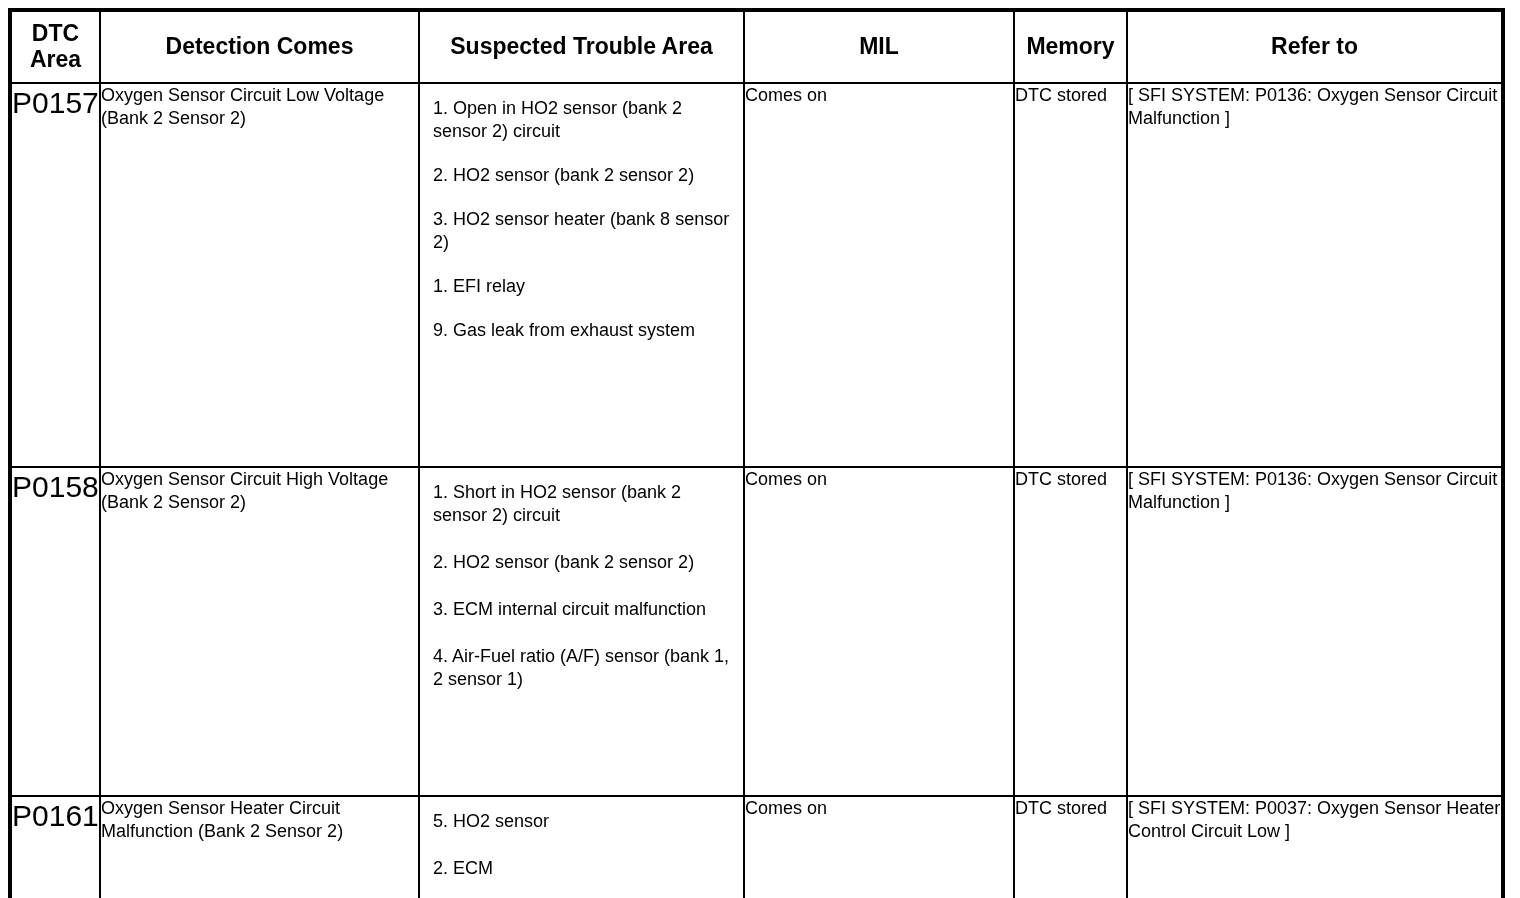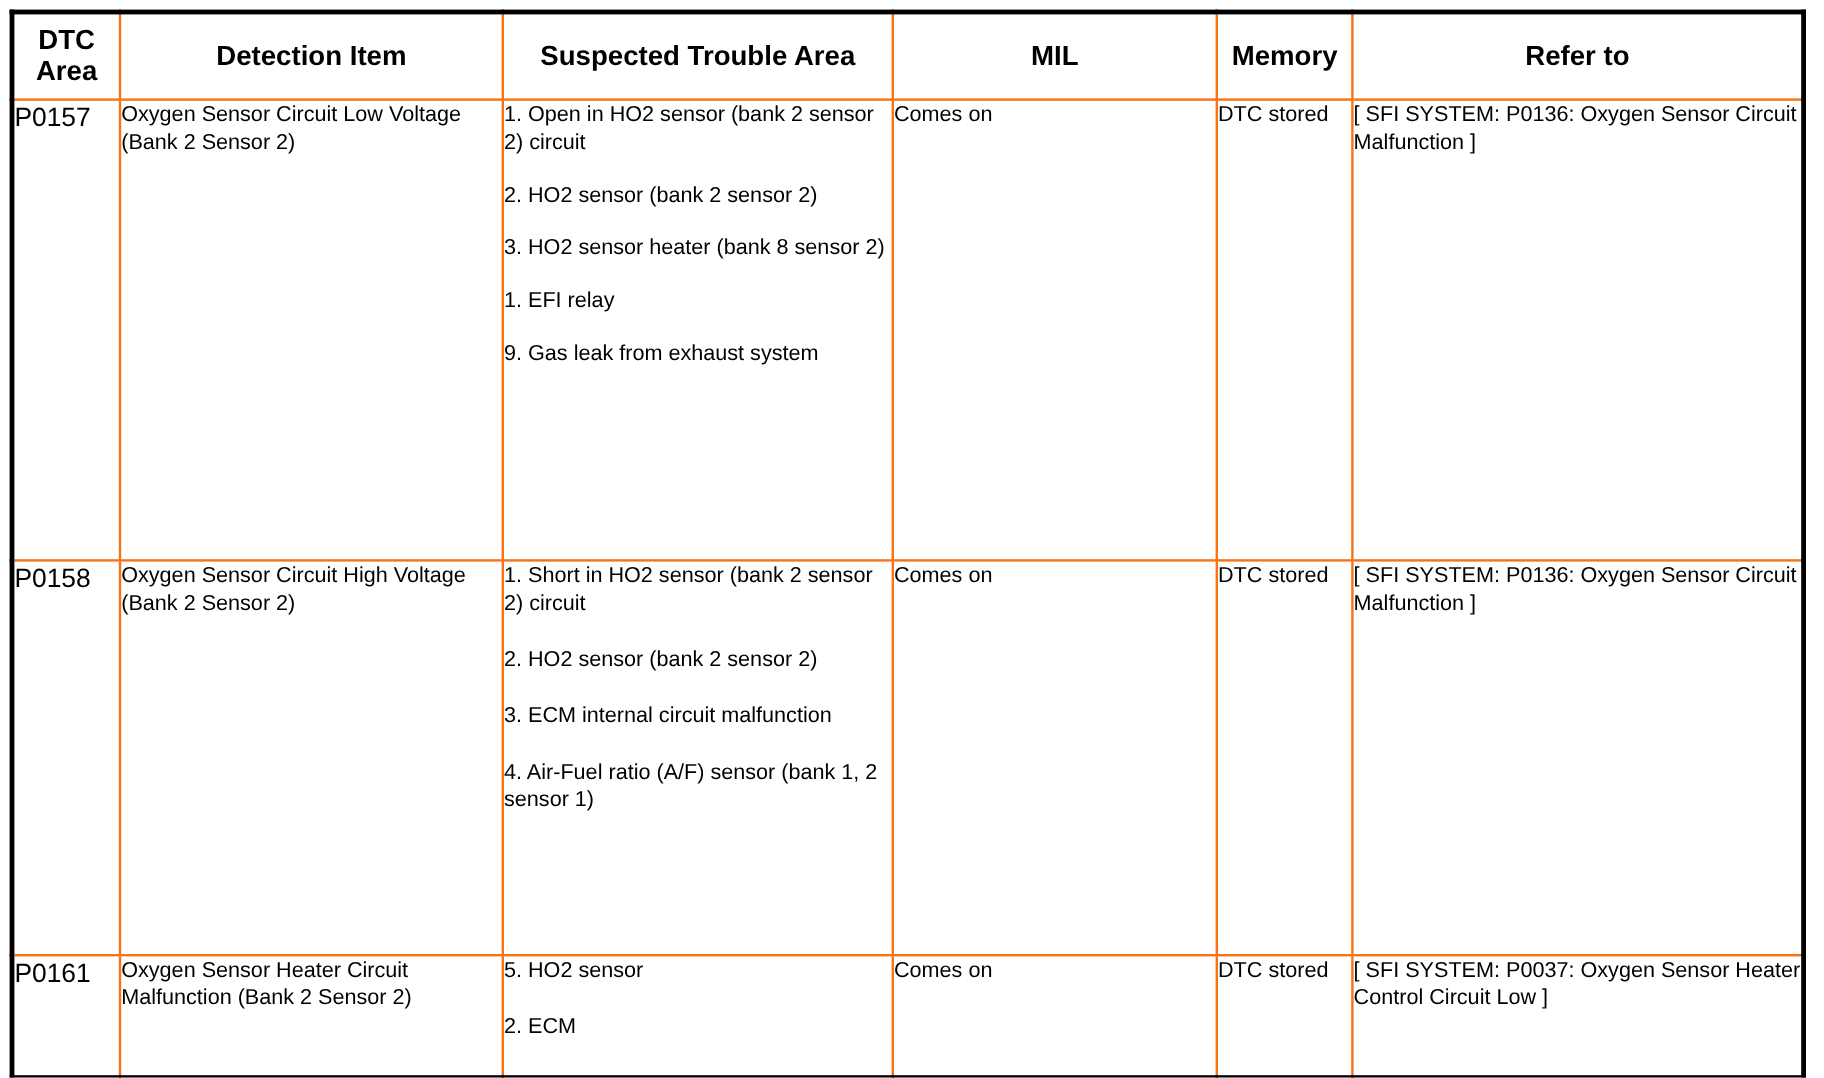--- a/index.html
+++ b/index.html
@@ -27,21 +27,21 @@
     left: 8px;
     top: 8px;
     width: 1497px;
     border-collapse: collapse;
     table-layout: fixed;
     border: 4px solid #000000;
   }
 
   .dtc-table td,
   .dtc-table th {
-    border: 2px solid #f97316;
+    border: 2px solid #000000;
     padding: 0;
     vertical-align: top;
     text-align: left;
     font-weight: normal;
   }
 
   
   .col-code   { width: 90px; }
   .col-item   { width: 319px; }
   .col-area   { width: 325px; }
@@ -66,21 +66,21 @@
     font-size: 18px;
     line-height: 1.28;
   }
 
   .cell-mid {
     vertical-align: middle;
   }
 
   .cell-code {
     vertical-align: middle;
-    font-size: 22px;
+    font-size: 30px;
     padding-left: 10px;
   }
 
   .cell-refer {
     font-weight: bold;
     vertical-align: middle;
     line-height: 1.30;
     padding: 8px 8px 8px 8px;
   }
 
@@ -90,21 +90,21 @@
   }
 
   
   .row-1 td { height: 382px; }
   .row-2 td { height: 327px; }
   .row-3 td { height: 99px; }
 
   
   .ta-list {
     margin: 0;
-    padding: 0;
+    padding: 13px;
     list-style: none;
   }
   .ta-list li {
     margin: 0 0 22px 0;
   }
   .ta-list li:last-child {
     margin-bottom: 0;
   }
   .row-1 .ta-list li { margin-bottom: 21px; }
   .row-2 .ta-list li { margin-bottom: 24px; }
@@ -128,21 +128,21 @@
       <col class="col-mem">
       <col class="col-refer">
     </colgroup>
 
     <thead>
       <tr class="head-row">
         <th>
           <span>DTC</span><br>
           <span>Area</span>
         </th>
-        <th>Detection Item</th>
+        <th>Detection Comes</th>
         <th>Suspected Trouble Area</th>
         <th>MIL</th>
         <th>Memory</th>
         <th>Refer to</th>
       </tr>
     </thead>
 
     <tbody>
 
       <tr class="row-1">

